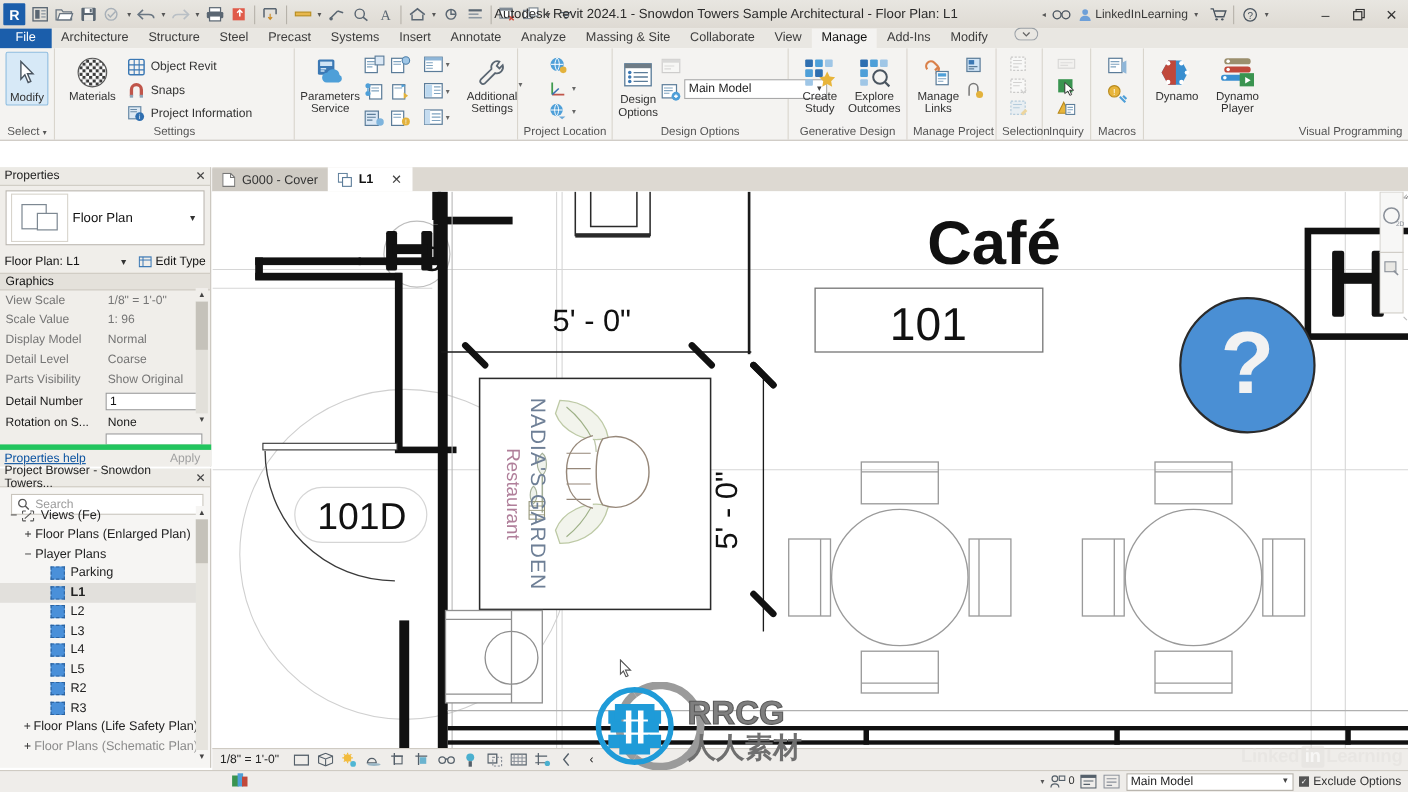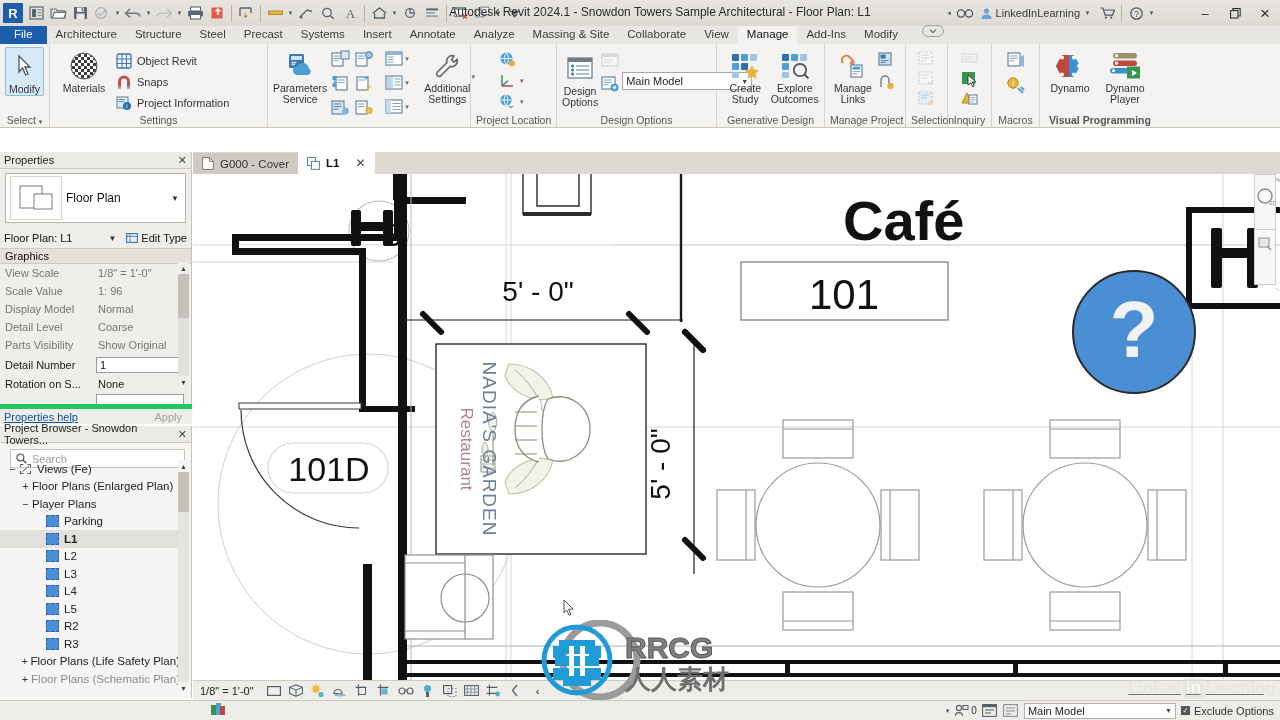--- a/index.html
+++ b/index.html
@@ -158,21 +158,21 @@
   .st-right { margin-left:auto; display:flex; align-items:center; gap:5px; padding-right:6px; }
   .st-combo { width:152px;height:16px;background:#fff;border:1px solid #b3afa7;display:flex;align-items:center;
               padding:0 3px;font-size:11px;color:#222;}
   .st-combo .ca { margin-left:auto;font-size:7px;color:#444; }
   .st-chk { display:flex;align-items:center;gap:4px; }
   .chkbox { width:9px;height:9px;border:1px solid #555;background:#555;color:#fff;font-size:7px;
             display:flex;align-items:center;justify-content:center; }
 
   
   .wm { position:absolute; left:525px; top:620px; width:230px; height:82px; pointer-events:none; }
-  .wm2 { position:absolute; right:5px; bottom:22px; pointer-events:none; opacity:.55;text-decoration:underline;}
+  .wm2 { position:absolute; right:5px; bottom:22px; pointer-events:none; opacity:.55;}
   .lil { display:flex; align-items:center; gap:2px; font-size:17px; font-weight:bold; color:#e4e1de; letter-spacing:-.3px;}
   .lil .inbox { background:#e4e1de; color:#fff; padding:0 3px; border-radius:2px; }
 
   
   .helpbubble { position:absolute; left:1072px; top:270px; width:124px; height:124px; border-radius:50%;
                 background:#4a8fd4; border:2px solid #2b2b2b; display:flex;align-items:center;justify-content:center;}
   .helpbubble .q { color:#f2f2f2; font-size:80px; font-weight:bold; line-height:80px; margin-top:-4px;
                    font-family:"Liberation Sans", sans-serif;}
   .cursor { position:absolute; left:563px; top:599px; width:12px; height:16px; }
 </style>
@@ -806,21 +806,21 @@
                 <circle cx="8.5" cy="12.2" r="1.6" fill="#fff"></circle>
                 <rect x="2" y="17" width="20" height="5.5" rx="2.7" fill="#3a8fd0"></rect>
                 <circle cx="5.5" cy="19.7" r="1.6" fill="#fff"></circle>
                 <rect x="19" y="15.5" width="13" height="12" fill="#3a9450"></rect>
                 <path d="M24 19l5 3-5 3z" fill="#fff"></path>
               </svg>
           </div>
           <div class="tx"><span>Dynamo</span><br><span>Player</span></div>
         </div>
       </div>
-      <div class="plabel" style="text-align:left;padding-left:4px;font-weight:bold;">Visual Programming</div>
+      <div class="plabel" style="text-align:right;padding-left:4px;">Visual Programming</div>
     </div>
   </div>
 
   <div class="props">
     <div class="panelhdr">
       <span>Properties</span>
       <span class="x">✕</span>
     </div>
     <div class="typebox">
       <div class="typethumb">

